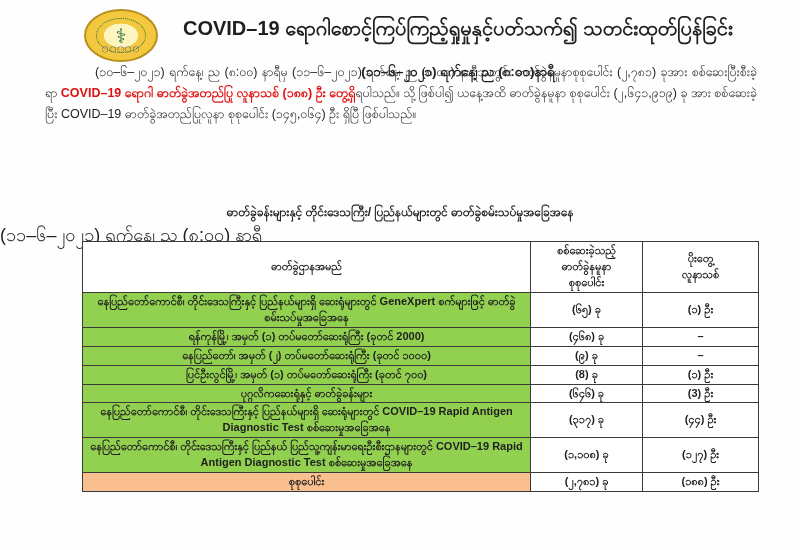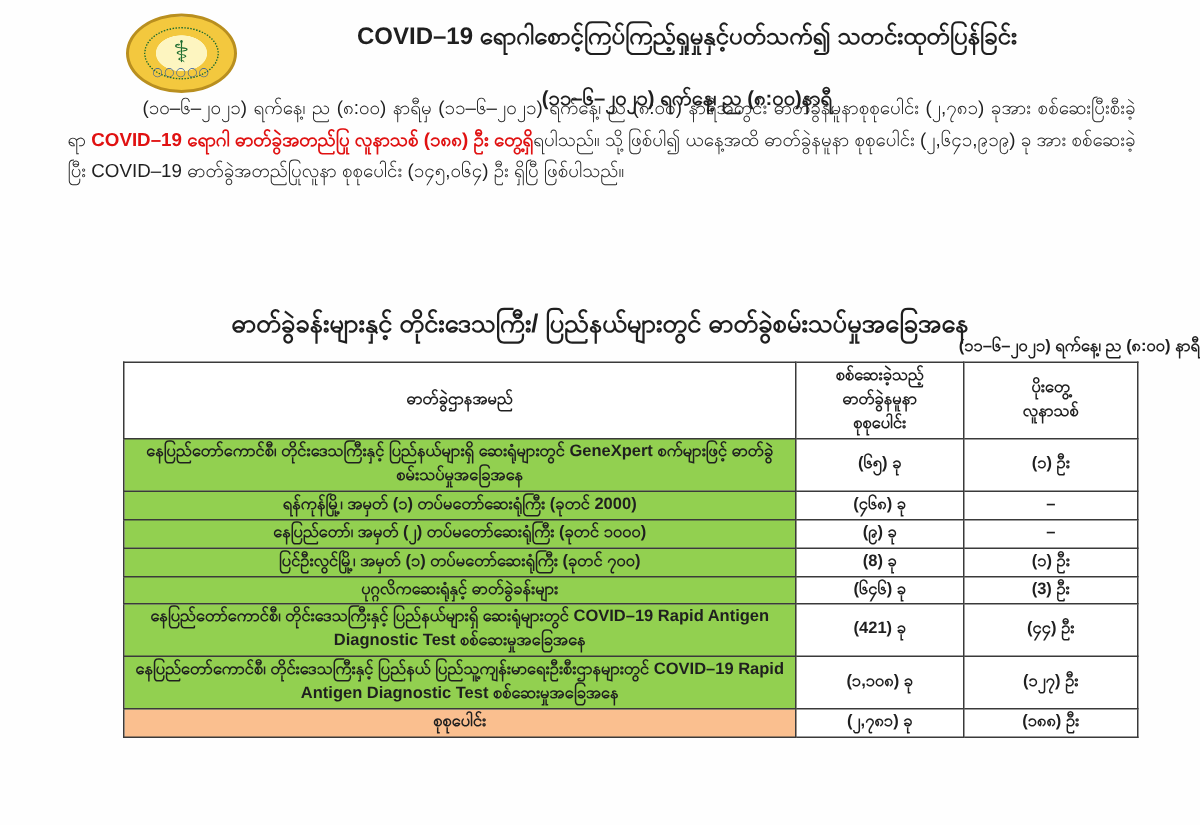--- a/index.html
+++ b/index.html
@@ -22,37 +22,37 @@
   }
   .logo-emblem {
     position:absolute; left:0; right:0; top:50%; transform:translateY(-52%);
     text-align:center; font-size:20px; color:#1c6b2f; line-height:1;
   }
   .logo-rings { position:absolute; left:0; right:0; bottom:8px; text-align:center;
     font-size:6px; letter-spacing:1px; color:#2a54a0; line-height:1; }
   .header-text {
     position:absolute; left:168px; right:52px; top:13px; text-align:center;
   }
-  .header-title { font-size:16px; font-weight:bold; line-height:1.5; }
+  .header-title { font-size:20px; font-weight:bold; line-height:1.5; }
   .header-date  { font-size:13.5px; font-weight:bold; margin-top:20px; }
   
   .body-text {
     position:absolute; left:45px; top:62px; width:712px;
     font-size:12.5px; line-height:21px; text-align:justify;
   }
   .body-text p { text-indent:50px; }
   .red-segment { color:var(--red,#e01111); font-weight:bold; }
   
   .section-title {
     position:absolute; left:0; right:0; top:204px; text-align:center;
-    font-size:17px; font-weight:bold;
+    font-size:12px; font-weight:bold;
   }
   .section-date {
-    position:absolute; left:0; right:0; top:223px; text-align:right;
-    font-size:11px; font-weight:bold;
+    position:absolute; left:0; right:0; top:223px; text-align:left;
+    font-size:18px; font-weight:normal;
   }
   table.lab-table {
     position:absolute; left:82px; top:241px; width:676px;
     border-collapse:collapse; font-size:11px; font-weight:bold;
     table-layout:fixed;
   }
   .lab-table col.c1 { width:448px; }
   .lab-table col.c2 { width:112px; }
   .lab-table col.c3 { width:116px; }
   .lab-table th, .lab-table td {
@@ -124,21 +124,21 @@
           <td class="samples-cell">(8) ခု</td>
           <td class="positives-cell">(၁) ဦး</td>
         </tr>
         <tr>
           <td class="name-cell">ပုဂ္ဂလိကဆေးရုံနှင့် ဓာတ်ခွဲခန်းများ</td>
           <td class="samples-cell">(၆၄၆) ခု</td>
           <td class="positives-cell">(3) ဦး</td>
         </tr>
         <tr>
           <td class="name-cell">နေပြည်တော်ကောင်စီ၊ တိုင်းဒေသကြီးနှင့် ပြည်နယ်များရှိ ဆေးရုံများတွင် COVID–19 Rapid Antigen Diagnostic Test စစ်ဆေးမှုအခြေအနေ</td>
-          <td class="samples-cell">(421) ခု</td>
+          <td class="samples-cell">(၃၁၇) ခု</td>
           <td class="positives-cell">(၄၄) ဦး</td>
         </tr>
         <tr>
           <td class="name-cell">နေပြည်တော်ကောင်စီ၊ တိုင်းဒေသကြီးနှင့် ပြည်နယ် ပြည်သူ့ကျန်းမာရေးဦးစီးဌာနများတွင် COVID–19 Rapid Antigen Diagnostic Test စစ်ဆေးမှုအခြေအနေ</td>
           <td class="samples-cell">(၁,၁၀၈) ခု</td>
           <td class="positives-cell">(၁၂၇) ဦး</td>
         </tr>
       </tbody>
     <tbody>
       <tr class="total-row">

